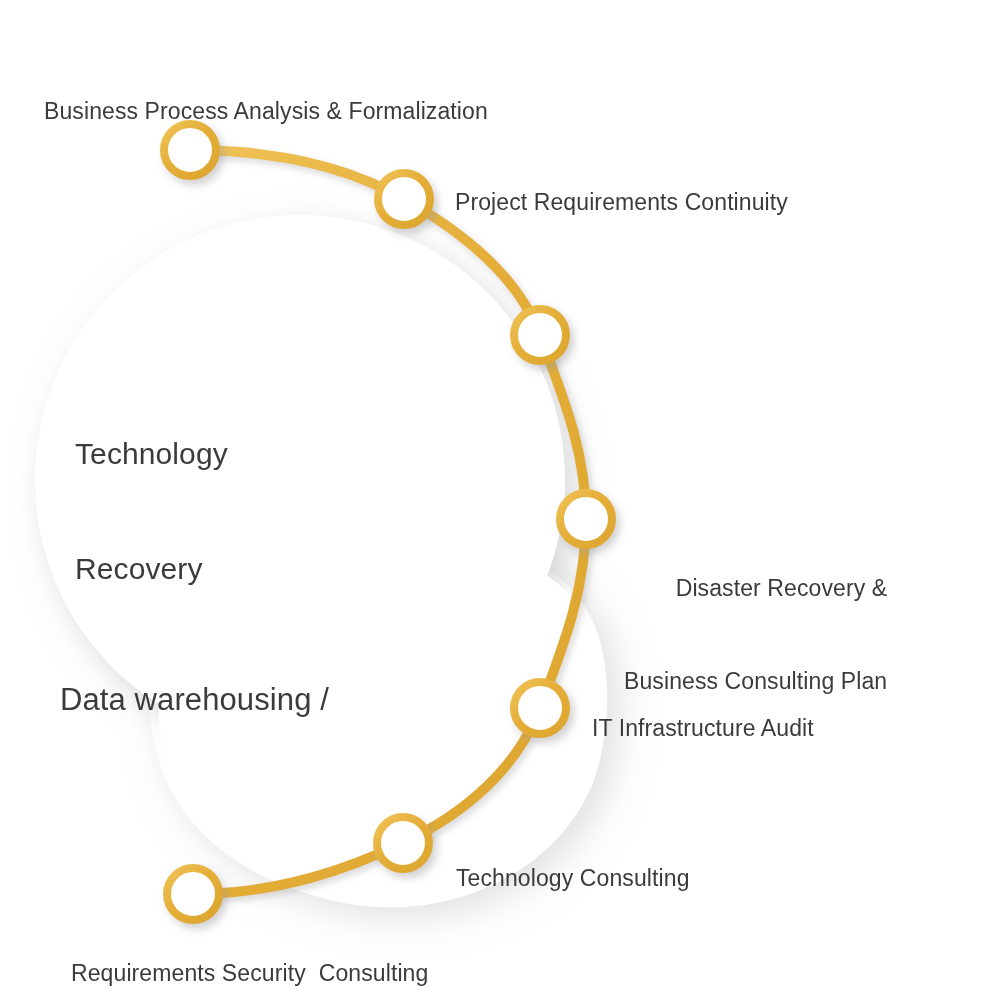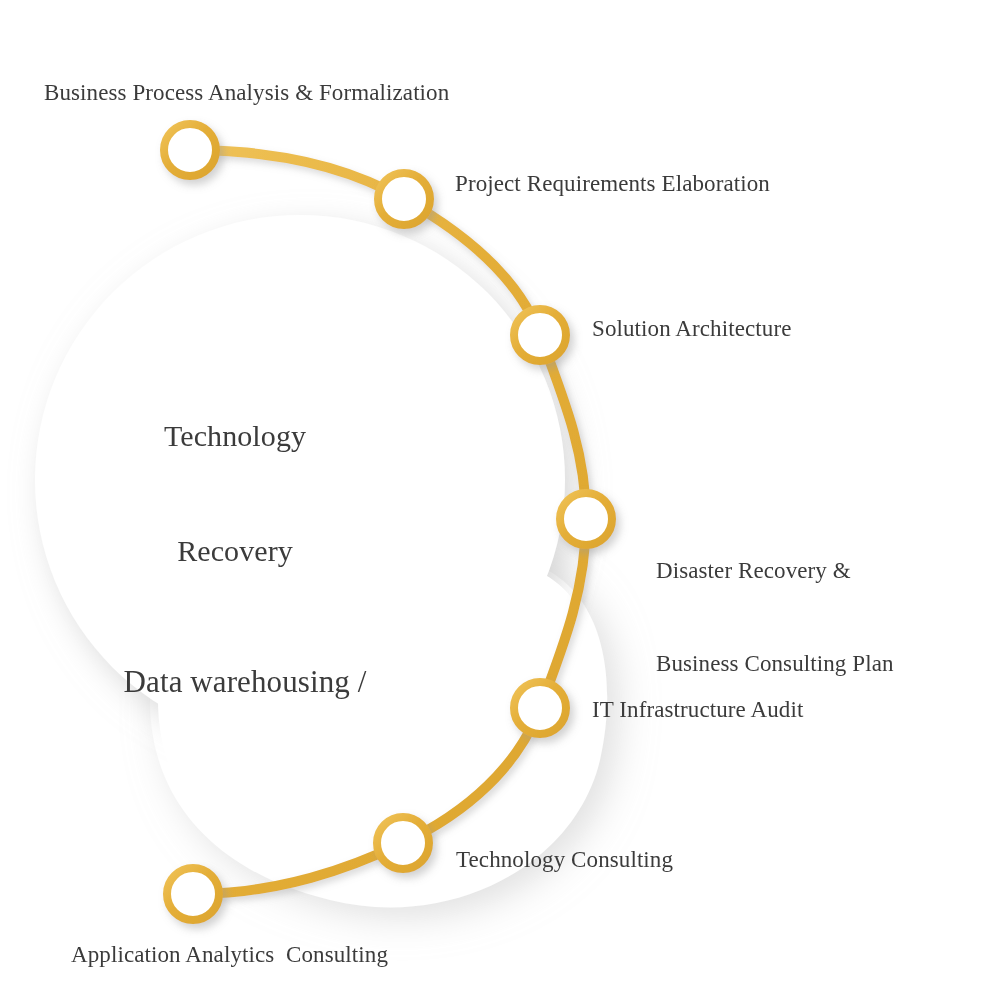--- a/index.html
+++ b/index.html
@@ -25,31 +25,32 @@
     top: 0;
     width: 1000px;
     height: 1000px;
   }
   #bg-svg { z-index: 1; }
   #path-svg { z-index: 2; }
   .label {
     position: absolute;
     z-index: 3;
     color: #3b3b3b;
-    font-family: Liberation Serif, serif;
+    font-family: Liberation Sans, sans-serif;
     font-weight: 400;
     letter-spacing: 0.1px;
     white-space: pre;
     line-height: 1.25;
+    margin-top: 18px;
   }
   .node-label { font-size: 23px; }
   .node-label.two-line { line-height: 1.36; }
   .center-label {
     z-index: 3;
-    text-align: center;
+    text-align: left;
     color: #3b3b3b;
     font-size: 30px;
     line-height: 1.28;
   }
   .center-label.big { font-size: 31px; }
 </style>
 </head>
 <body>
 
 <div id="stage">
@@ -132,28 +133,27 @@
     <div>Technology</div>
     <div>Recovery</div>
   </div>
 
   <div class="label center-label big" style="left:60px; top:583px; width:370px;">
     <div>Data warehousing /</div>
   </div>
 
   <div class="label node-label" style="left:44px; top:79px;">Business Process Analysis &amp; Formalization</div>
 
-  <div class="label node-label" style="left:455px; top:170px;">Project Requirements Elaboration</div>
+  <div class="label node-label" style="left:455px; top:170px;">Project Requirements Continuity</div>
 
-  <div class="label node-label" style="left:592px; top:315px;">Solution Architecture</div>
 
-  <div class="label node-label two-line" style="left:656px; top:492px;">
+  <div class="label node-label two-line" style="left:624px; top:492px;text-align:right;">
     <div>Disaster Recovery &amp;</div>
     <div>Business Consulting Plan</div>
   </div>
 
   <div class="label node-label" style="left:456px; top:846px;">Technology Consulting</div>
 
   <div class="label node-label" style="left:592px; top:696px;">IT Infrastructure Audit</div>
 
-  <div class="label node-label" style="left:71px; top:941px;">Application Analytics  Consulting</div>
+  <div class="label node-label" style="left:71px; top:941px;">Requirements Security  Consulting</div>
 
 </div>
 
 </body></html>

